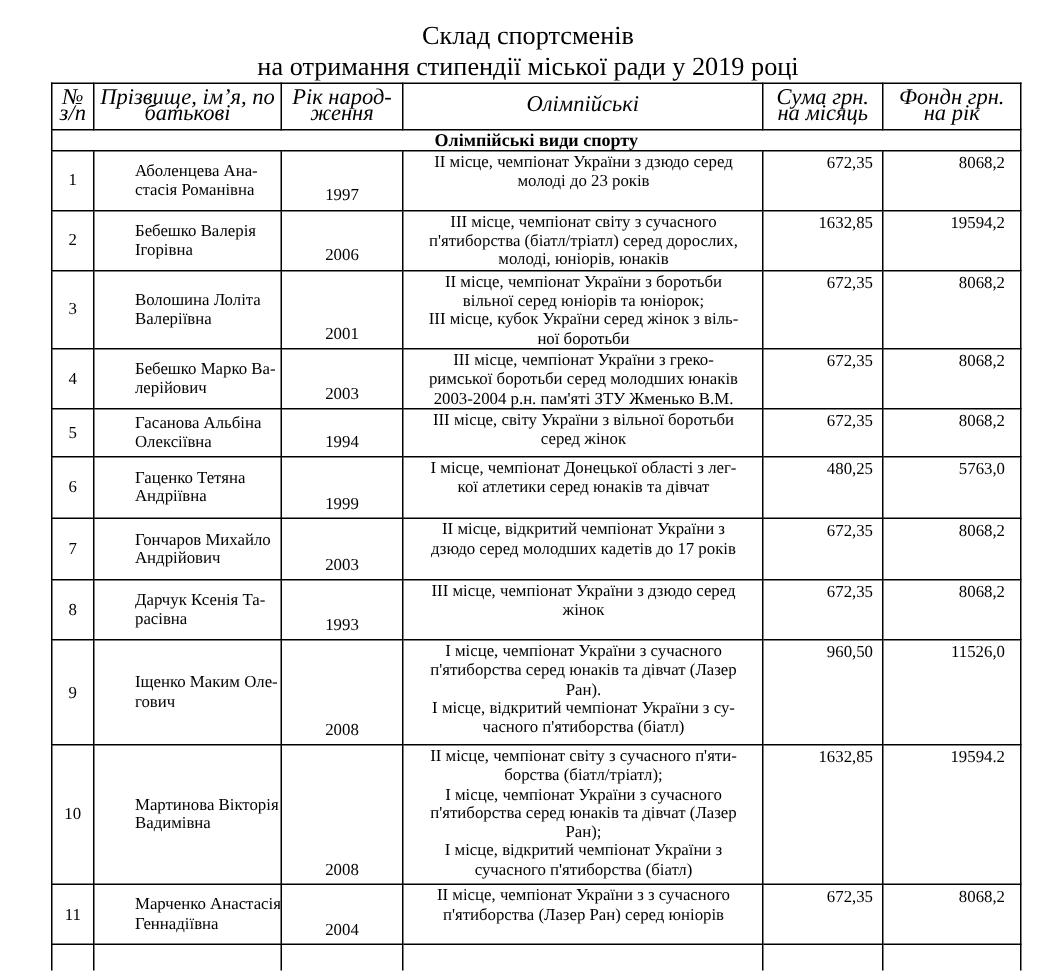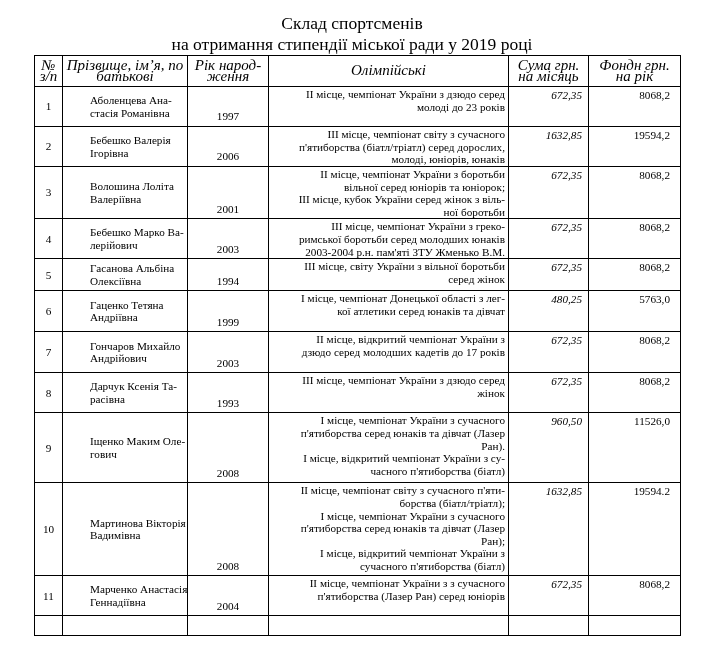--- a/index.html
+++ b/index.html
@@ -46,22 +46,22 @@
       font-weight: normal;
       font-style: italic;
       text-align: center;
       font-size: 15px;
       line-height: 11.5px;
       padding: 0 2px;
     }
     .c-num { text-align: center; }
     .c-name { text-align: left; padding-left: 4px !important; }
     .c-year { text-align: center; vertical-align: bottom !important; padding-bottom: 3px !important; }
-    .c-ach { text-align: right; vertical-align: top !important; padding-left: 4px !important; padding-top: 1px !important; }
-    .c-sum { text-align: right; padding-right: 6px !important; vertical-align: top !important; padding-top: 2px !important; font-style: italic; }
+    .c-ach { text-align: center; vertical-align: top !important; padding-left: 4px !important; padding-top: 1px !important; }
+    .c-sum { text-align: right; padding-right: 6px !important; vertical-align: top !important; padding-top: 2px !important; }
     .c-fund { text-align: right; padding-right: 10px !important; vertical-align: top !important; padding-top: 2px !important; }
     .section-row td {
       text-align: center;
       font-weight: bold;
       font-size: 12px;
       line-height: 13px;
     }
     .ach-line { display: block; white-space: nowrap; }
     .name-line { display: block; white-space: nowrap; margin-left: 23px; }
   </style>
@@ -84,20 +84,23 @@
     <tr style="height:31px">
       <th>№ з/п</th>
       <th>Прізвище, ім’я, по батькові</th>
       <th>Рік народ-ження</th>
       <th>Олімпійські</th>
       <th>Сума грн. на місяць</th>
       <th>Фондн грн. на рік</th>
     </tr>
   </thead>
   <tbody id="tbody">
+    <tr class="section-row" style="height:14px">
+      <td colspan="6">Олімпійські види спорту</td>
+    </tr>
   <tr style="height: 40px;">
         <td class="c-num">1</td>
         <td class="c-name">
           <span class="name-line">Аболенцева Ана-</span>
           <span class="name-line">стасія Романівна</span>
         </td>
         <td class="c-year">1997</td>
         <td class="c-ach">
           <span class="ach-line">ІІ місце, чемпіонат України з дзюдо серед</span>
           <span class="ach-line">молоді до 23 років</span>

